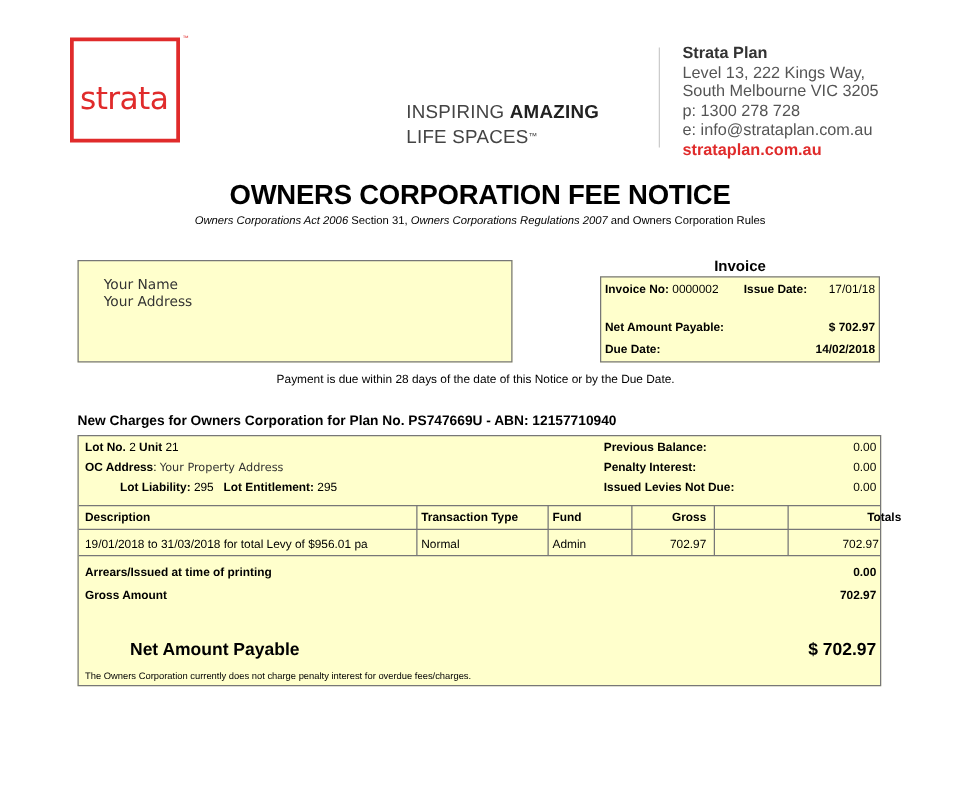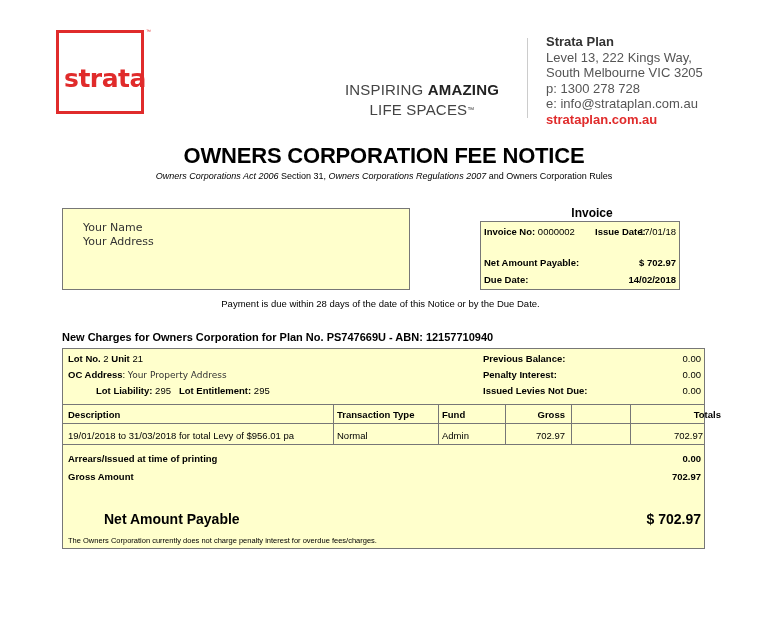--- a/index.html
+++ b/index.html
@@ -2,45 +2,45 @@
 <html><head>
 <meta charset="utf-8">
 <style>
   html, body { margin:0; padding:0; background:#ffffff; }
   body { width:768px; height:632px; position:relative; overflow:hidden; font-family:"Liberation Sans", sans-serif; color:#000; }
   .abs { position:absolute; }
 
   
   .logo { left:56px; top:30px; width:94px; height:90px; }
   .logo-box { position:absolute; left:0; top:0; width:88px; height:84px; border:3px solid #e02b2b; box-sizing:border-box; }
-  .logo-text { position:absolute; left:8px; top:34px; font-family:"DejaVu Sans", sans-serif; font-size:25px; font-weight:bold; color:#e02b2b; letter-spacing:-0.5px; }
+  .logo-text { position:absolute; left:8px; top:34px; font-family:"DejaVu Sans", sans-serif; font-size:25px; font-weight:normal; color:#e02b2b; letter-spacing:-0.5px; }
   .logo-tm { position:absolute; left:90px; top:-2px; font-size:5px; color:#e02b2b; }
 
   
-  .tagline { left:338px; top:80px; width:168px; text-align:center; font-size:15px; color:#444; line-height:20px; letter-spacing:0.2px; }
+  .tagline { left:325px; top:80px; width:168px; text-align:left; font-size:15px; color:#444; line-height:20px; letter-spacing:0.2px; }
   .tagline b { color:#222; }
   .tagline .tm { font-size:7px; vertical-align:top; }
 
   .vdivider { left:527px; top:38px; width:1px; height:80px; background:#ccc; }
 
   
   .contact { left:546px; top:34px; font-size:13px; color:#555; line-height:15.5px; }
   .contact .name { font-weight:bold; color:#333; }
   .contact .web { color:#e02b2b; font-weight:bold; }
 
   
   .title { left:0; top:143px; width:768px; text-align:center; font-size:22px; font-weight:bold; letter-spacing:-0.2px; }
   .subtitle { left:0; top:171px; width:768px; text-align:center; font-size:9px; }
 
   
   .addr-box { left:62px; top:208px; width:348px; height:82px; background:#ffffcc; border:1px solid #777; box-sizing:border-box; padding:12px 20px; font-family:"DejaVu Sans", sans-serif; font-size:11px; color:#333; line-height:14px; }
 
   
   .inv-title { left:480px; top:206px; width:224px; text-align:center; font-size:12px; font-weight:bold; }
-  .inv-box { left:480px; top:221px; width:200px; height:69px; background:#ffffcc; border:1px solid #777; box-sizing:border-box; font-size:9.5px; }
+  .inv-box { left:480px; top:221px; width:224px; height:69px; background:#ffffcc; border:1px solid #777; box-sizing:border-box; font-size:9.5px; }
   .inv-row { position:absolute; left:3px; right:3px; height:14px; }
   .inv-row .r { position:absolute; right:0; }
   .bold { font-weight:bold; }
 
   .pay-note { left:0; top:298px; width:761px; text-align:center; font-size:9.5px; }
 
   .charges-title { left:62px; top:331px; font-size:11px; font-weight:bold; }
 
   
   .main-box { left:62px; top:348px; width:643px; height:201px; background:#ffffcc; border:1px solid #777; box-sizing:border-box; font-size:9.5px; }

